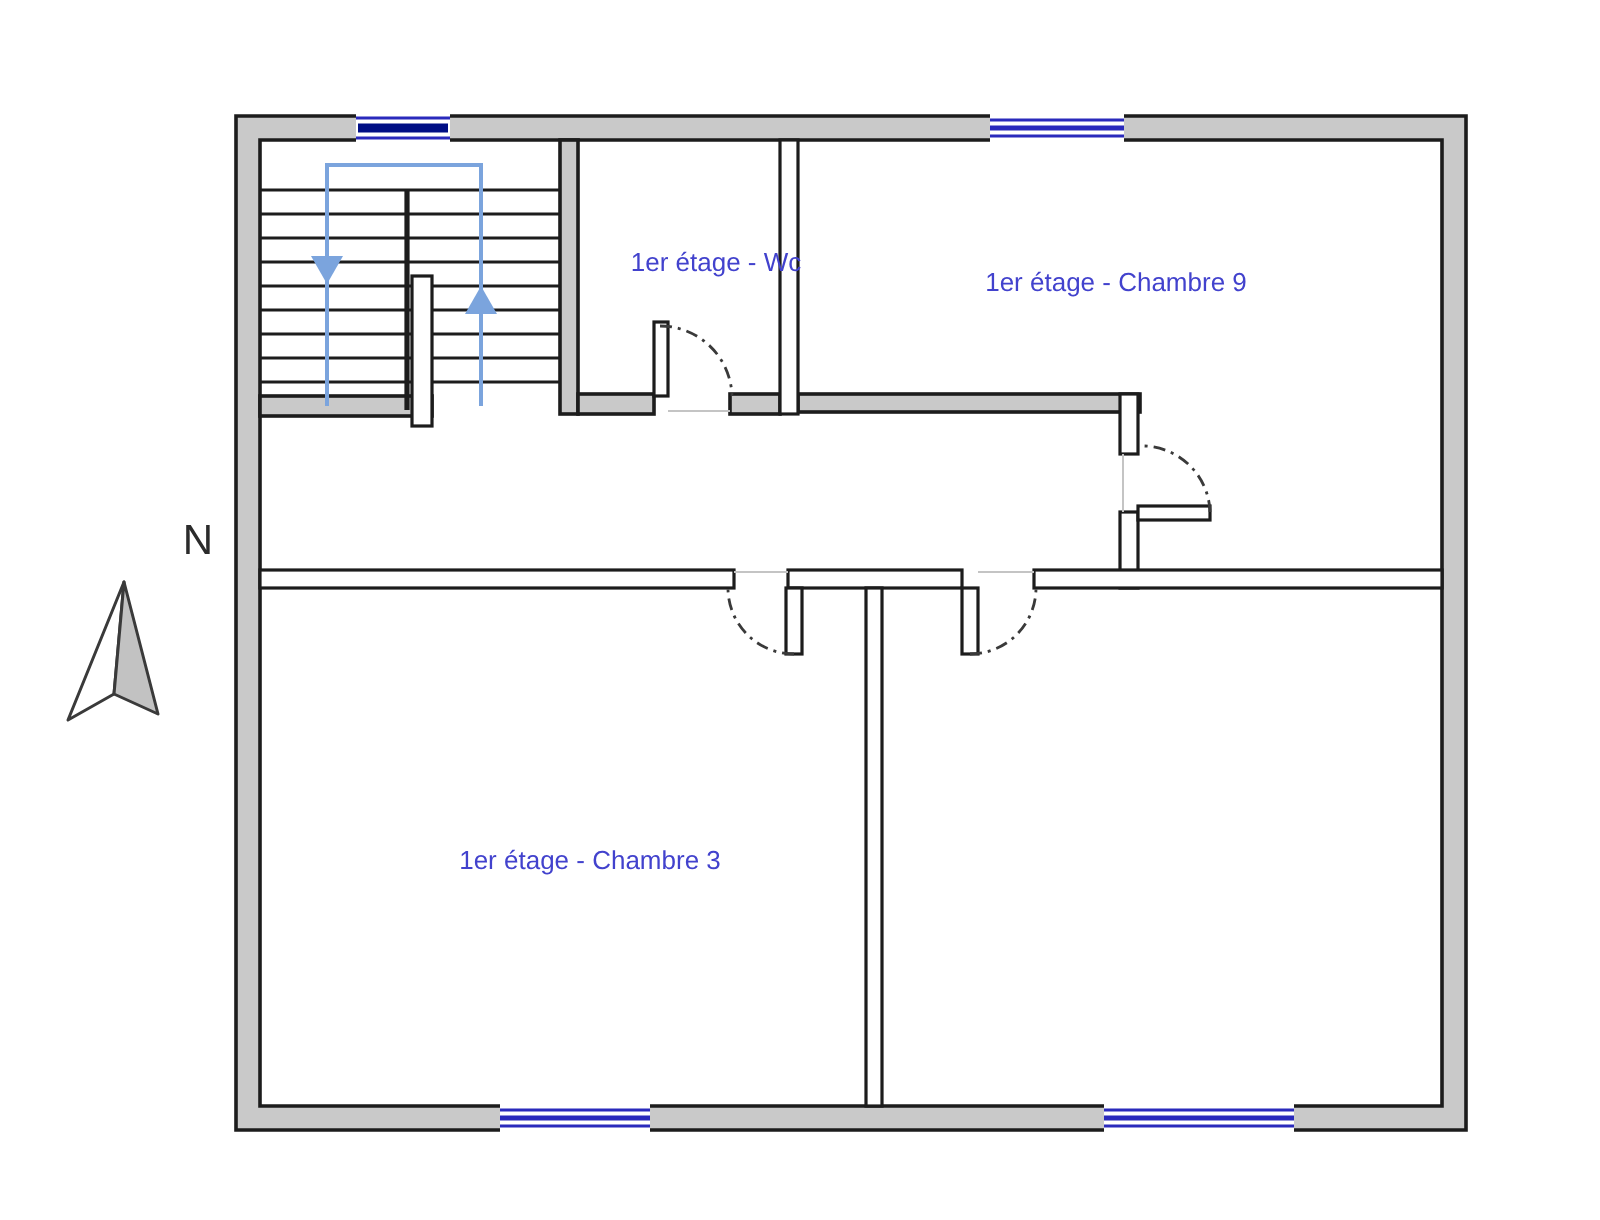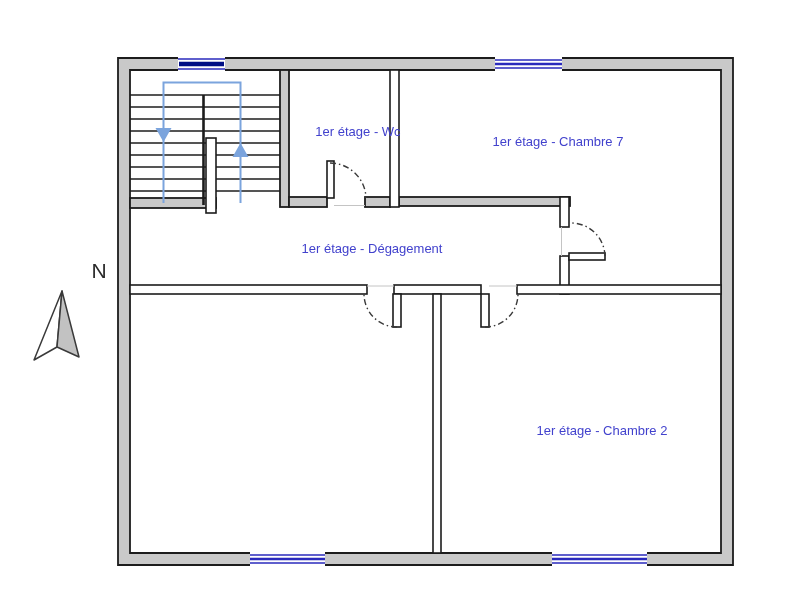--- a/index.html
+++ b/index.html
@@ -138,19 +138,18 @@
     <g>
       <polygon class="north-left" points="62,291 57,347 34,360"></polygon>
       <polygon class="north-right" points="62,291 79,357 57,347"></polygon>
     </g>
   </svg>
 
   <div class="n-label" style="left:99px;top:271px">N</div>
 
   <div class="room-label" style="left:358px;top:131px">1er étage - Wc</div>
 
-  <div class="room-label" style="left:558px;top:141px">1er étage - Chambre 7</div>
-
-  <div class="room-label" style="left:372px;top:248px">1er étage - Dégagement</div>
+  <div class="room-label" style="left:558px;top:141px">1er étage - Chambre 9</div>
 
 
-  <div class="room-label" style="left:602px;top:430px">1er étage - Chambre 2</div>
+  <div class="room-label" style="left:295px;top:430px">1er étage - Chambre 3</div>
+
 </div>
 
 </body></html>

